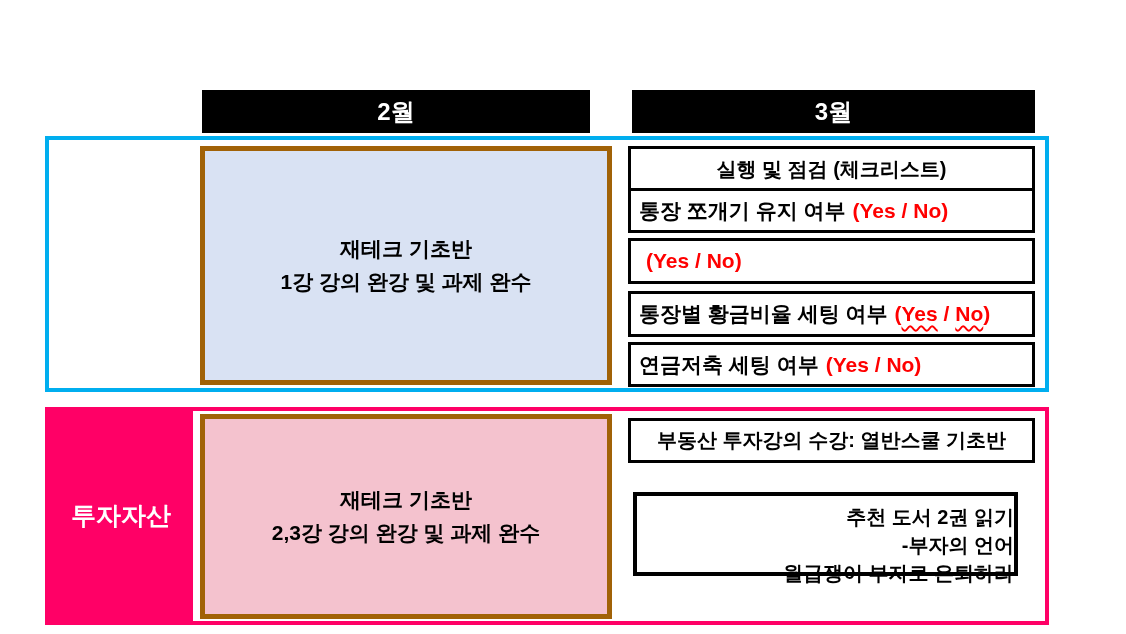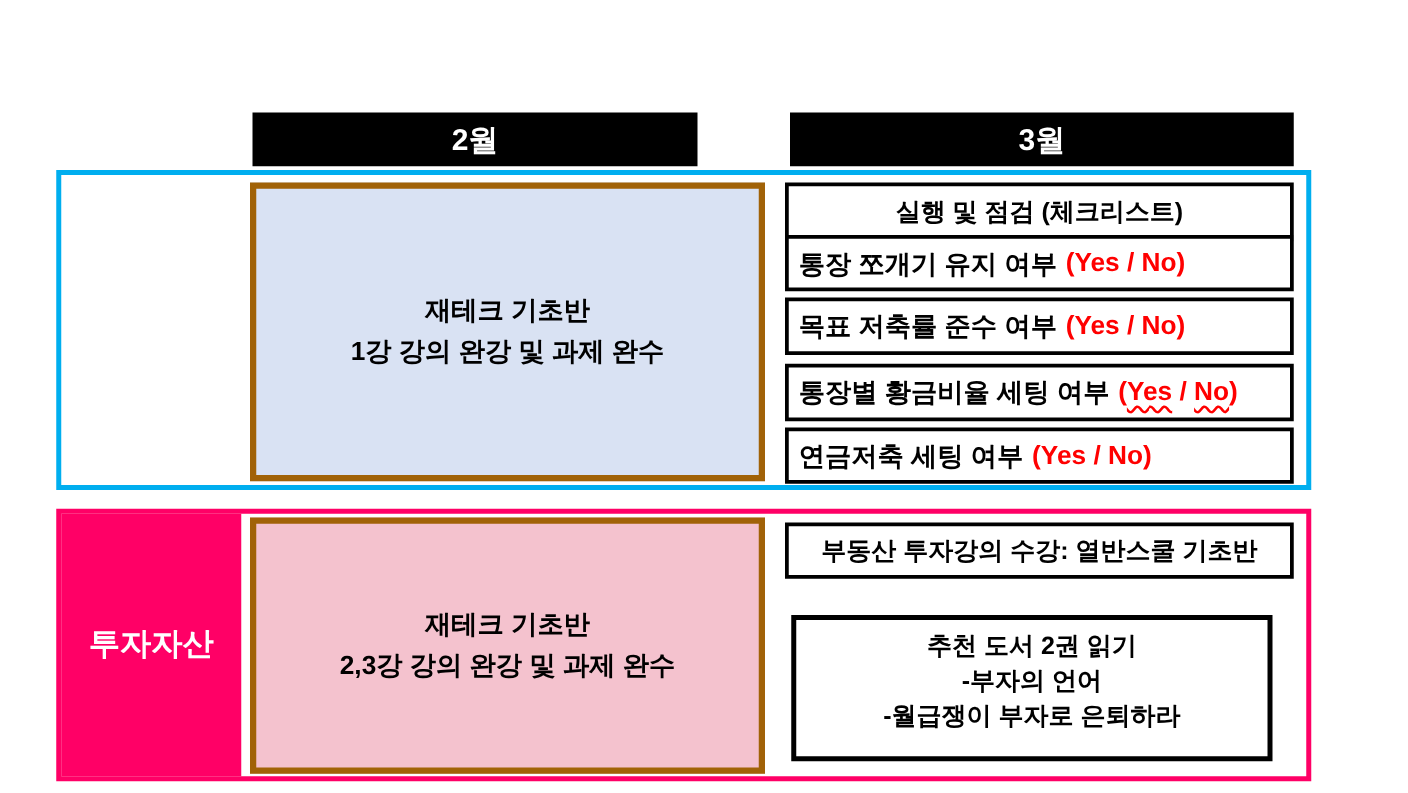--- a/index.html
+++ b/index.html
@@ -27,21 +27,21 @@
     top: 90px;
     height: 43px;
     background: #000000;
     color: #ffffff;
     font-size: 24px;
     font-weight: 700;
     display: flex;
     align-items: center;
     justify-content: center;
   }
-  .hdr-feb { left: 202px; width: 356px; }
+  .hdr-feb { left: 202px; width: 388px; }
   .hdr-mar { left: 632px; width: 403px; }
 
   .row-box {
     position: absolute;
     left: 45px;
     width: 1004px;
     background: #ffffff;
   }
   .row-1 { top: 136px; height: 256px; border: 4px solid #00AEEF; }
   .row-2 { top: 407px; height: 218px; border: 4px solid #FF0066; }
@@ -102,24 +102,24 @@
   .r1-m3 { top: 98px;  height: 46px; }
   .r1-m4 { top: 151px; height: 46px; }
   .r1-m5 { top: 202px; height: 45px; }
 
   .r2-m1 { top: 7px; height: 45px; font-size: 20px; }
   .book-box {
     position: absolute;
     left: 584px;
     top: 81px;
     width: 385px;
-    height: 117px;
+    height: 84px;
     border: 4px solid #000000;
     background: #ffffff;
-    text-align: center;
+    text-align: right;
     font-size: 20px;
     font-weight: 800;
     color: #000000;
     line-height: 1.4;
     padding-top: 7px;
   }
   .answer {
     color: #FF0000;
     margin-left: 7px;
     font-weight: 800;
@@ -151,21 +151,20 @@
     <div class="mar-item centered r1-m1">
       <span>실행 및 점검 (체크리스트)</span>
     </div>
 
     <div class="mar-item lefted r1-m2">
       <span>통장 쪼개기 유지 여부</span>
       <span class="answer">(Yes / No)</span>
     </div>
 
     <div class="mar-item lefted r1-m3">
-      <span>목표 저축률 준수 여부</span>
       <span class="answer">(Yes / No)</span>
     </div>
 
     <div class="mar-item lefted r1-m4">
       <span>통장별 황금비율 세팅 여부</span>
       <span class="answer"><span>(</span><span class="wavy">Yes</span><span> / </span><span class="wavy">No</span><span>)</span></span>
     </div>
 
     <div class="mar-item lefted r1-m5">
       <span>연금저축 세팅 여부</span>

